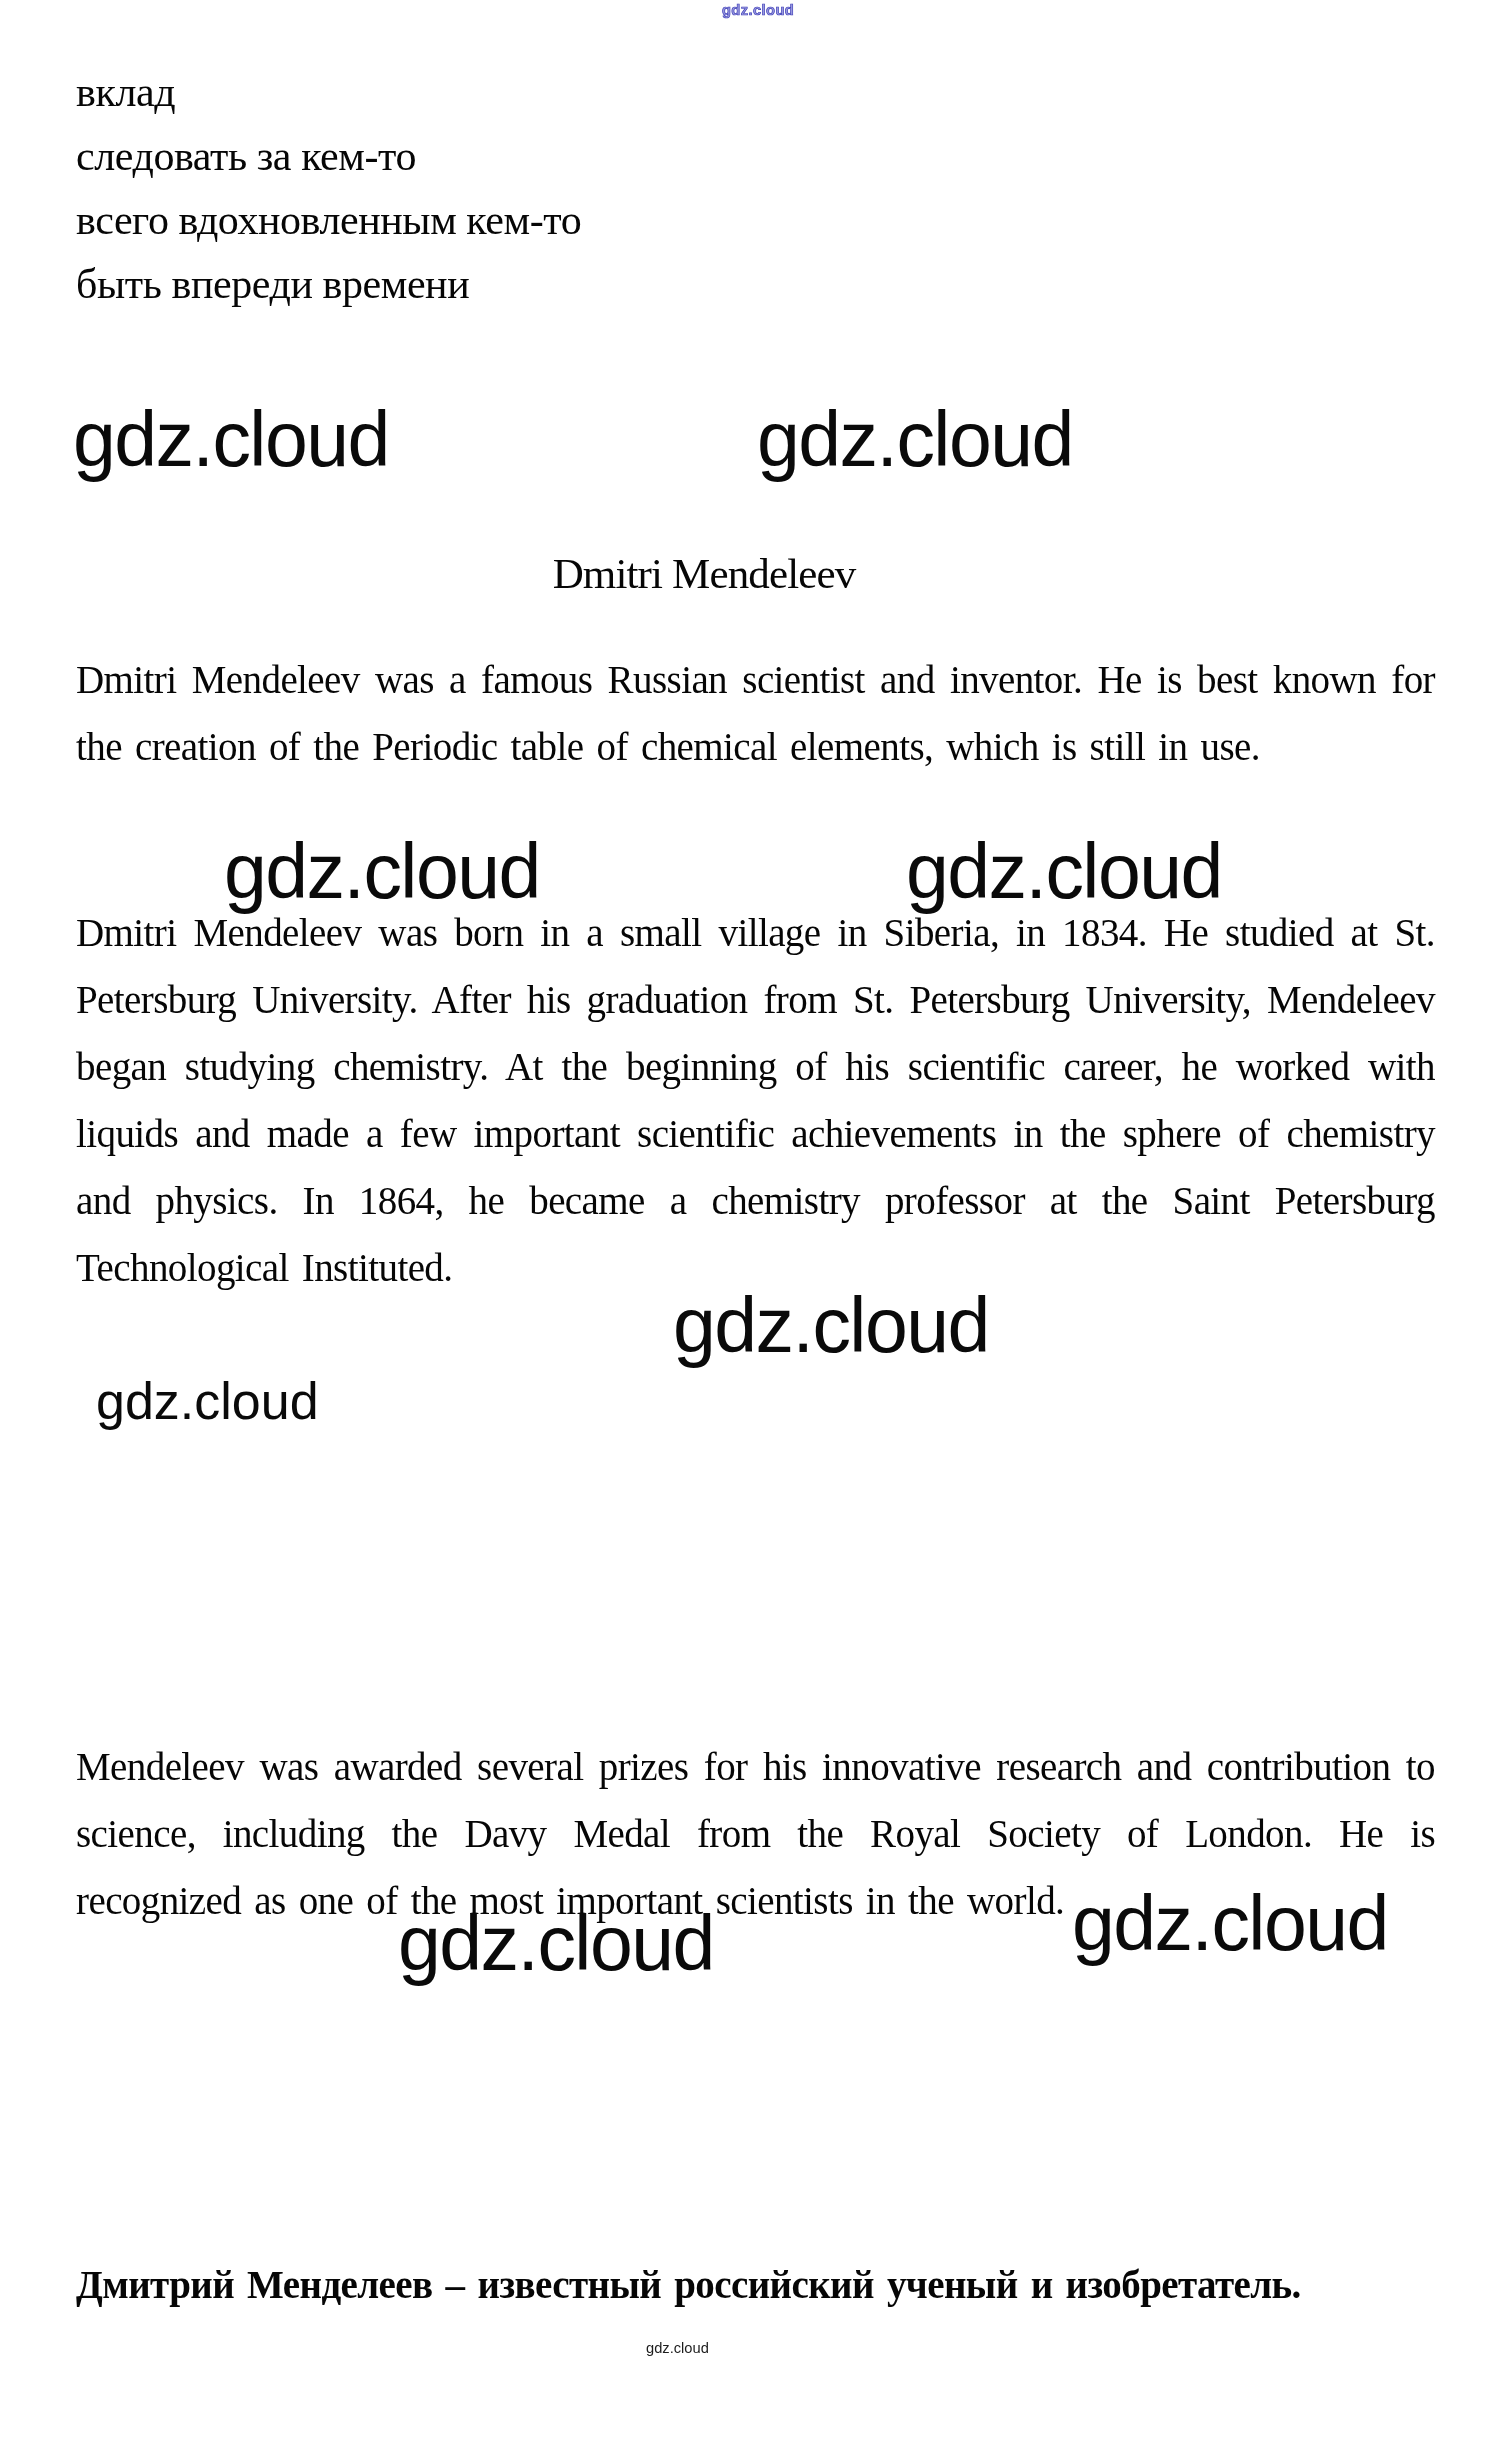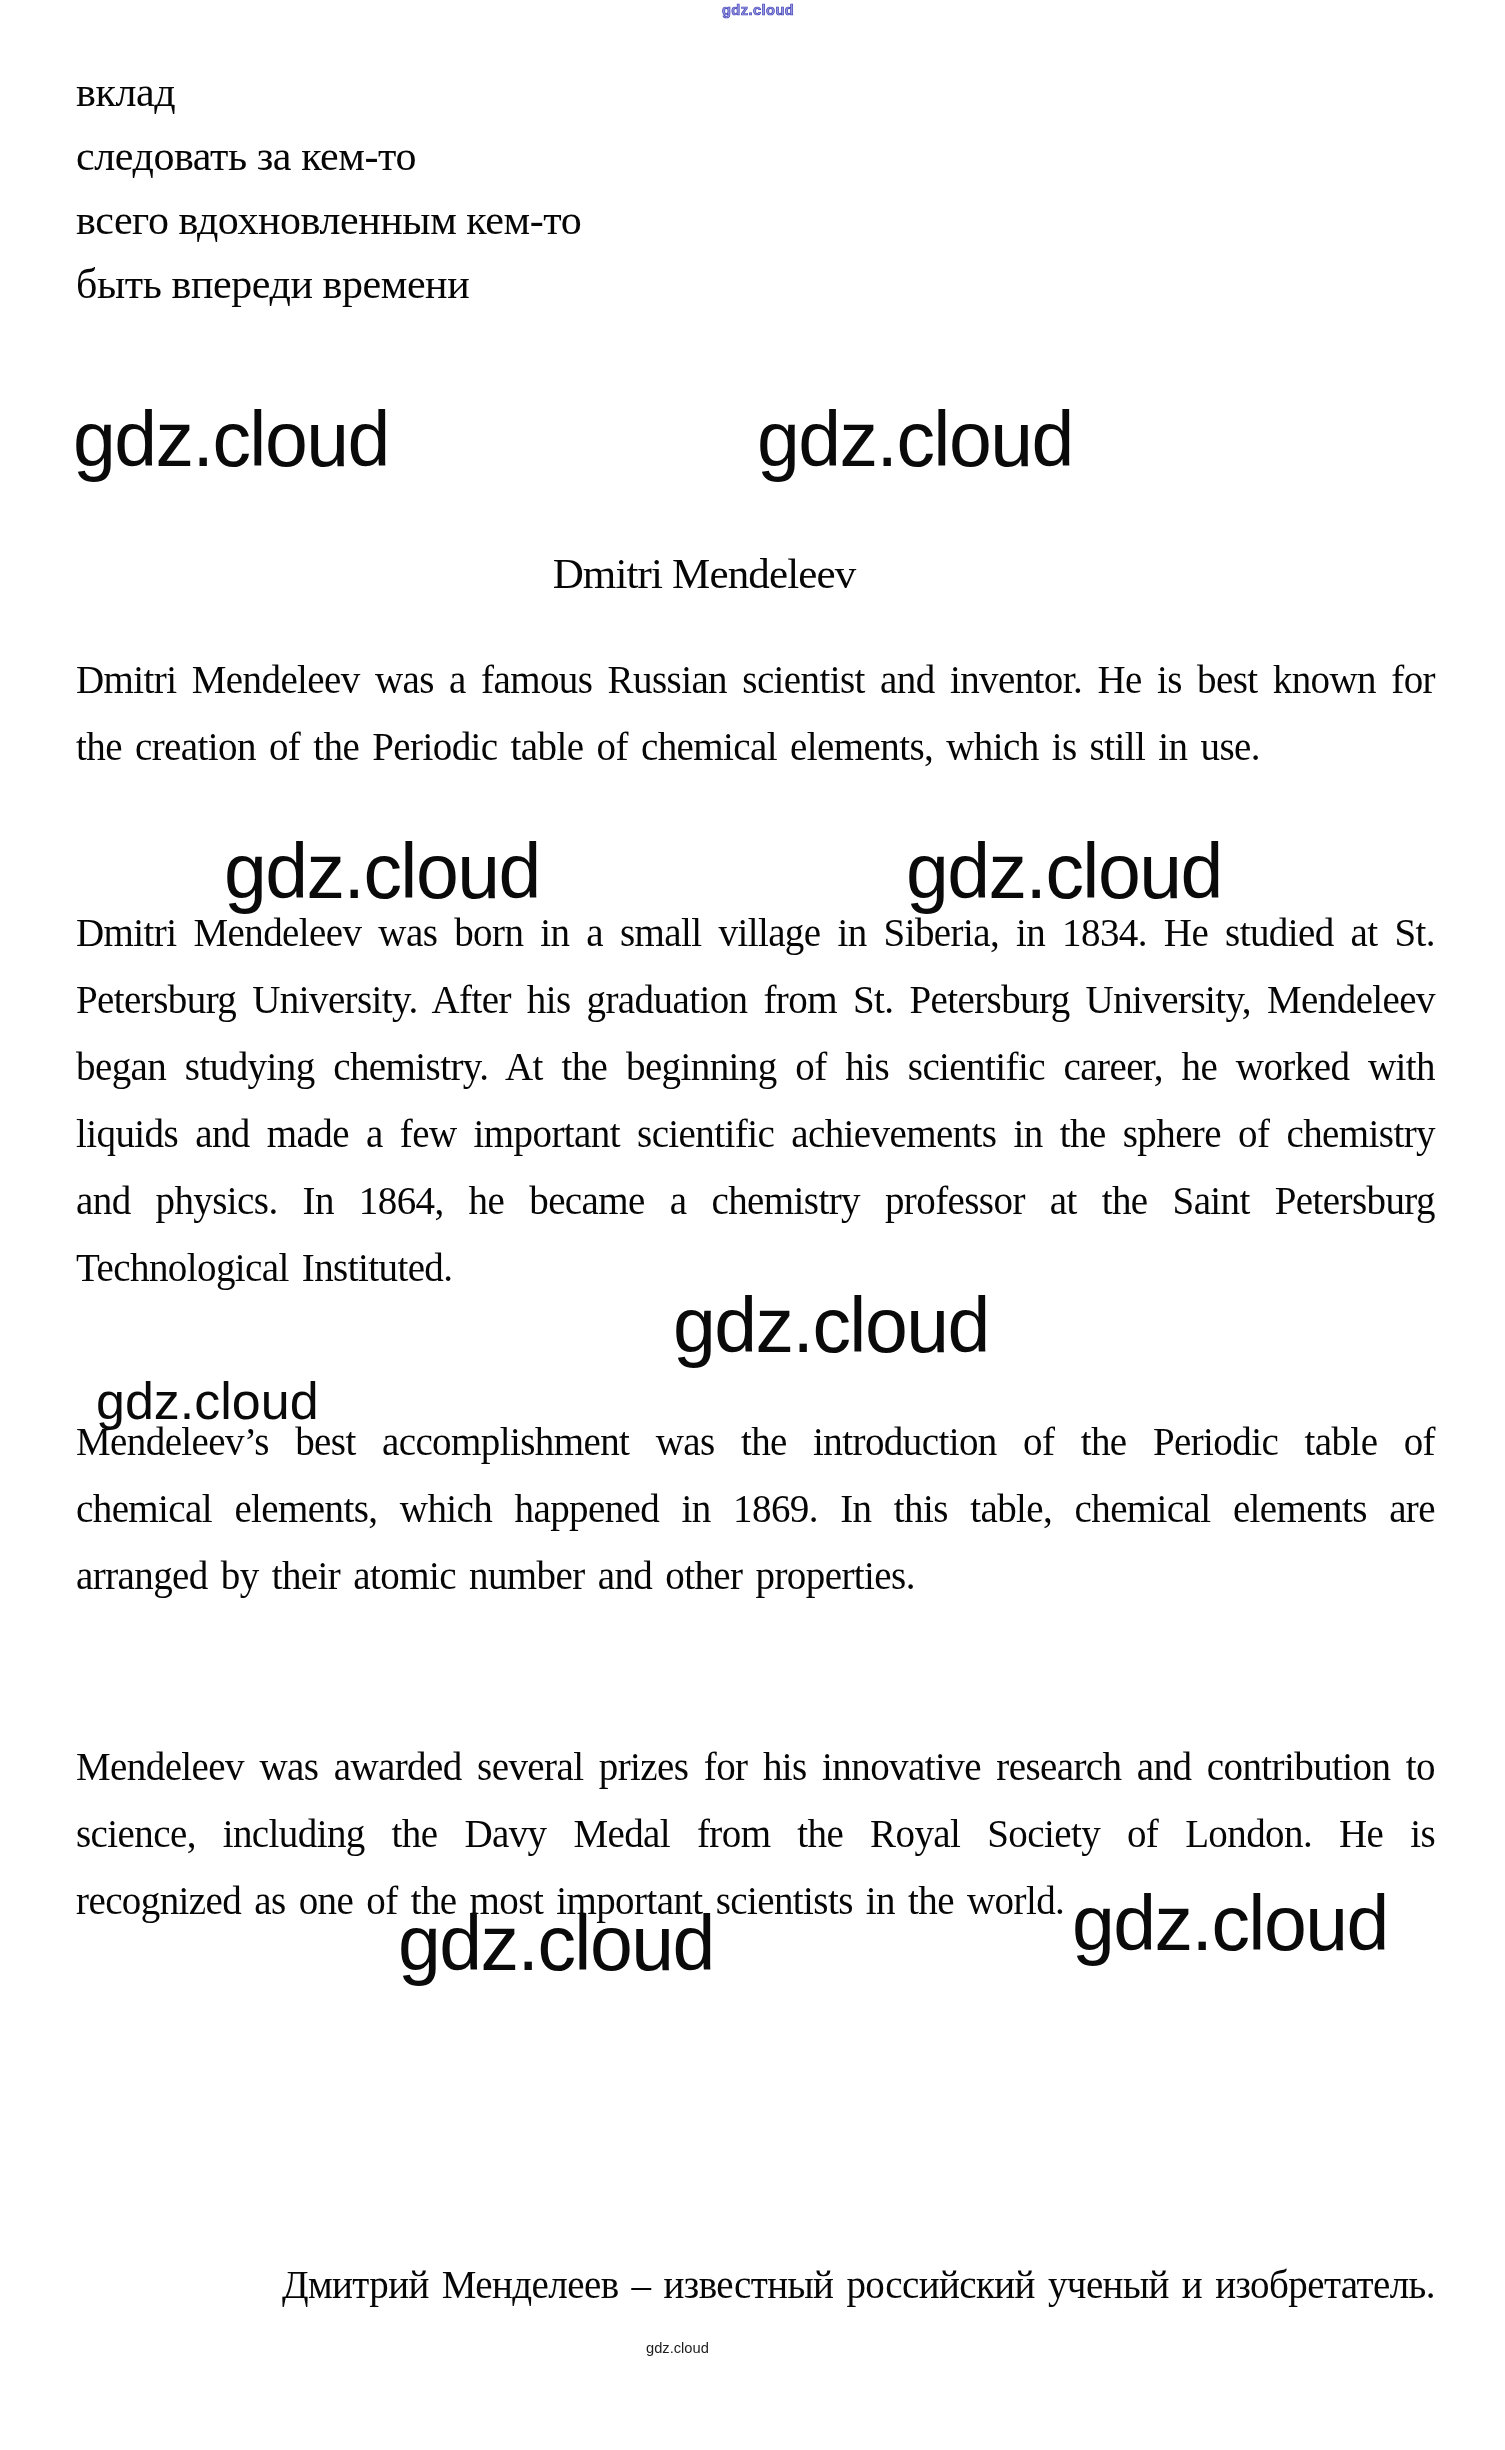--- a/index.html
+++ b/index.html
@@ -44,21 +44,21 @@
     width: 1408px;
     text-align: center;
     font-size: 43px;
     line-height: 46px;
     letter-spacing: -0.02em;
   }
   .title-en { top: 551px; }
   .title-ru { top: 2148px; }
 
   
-  .ru1 { top: 2251px; text-align: right; }
+  .ru1 { top: 2251px; text-align: left; font-weight: bold; }
   .ru2 { top: 2318px; text-align: justify; text-align-last: justify; }
 
   
   .wm {
     font-family: "Liberation Sans", sans-serif;
     color: #0a0a0a;
     line-height: 1;
     white-space: nowrap;
     font-size: 77px;
     letter-spacing: -0.02em;
@@ -108,21 +108,20 @@
   <div class="body-text para1 abs">Dmitri Mendeleev was a famous Russian scientist and inventor. He is best known for the creation of the Periodic table of chemical elements, which is still in use.</div>
 
   <span class="wm wm-b1 abs">gdz.cloud</span>
   <span class="wm wm-b2 abs">gdz.cloud</span>
 
   <div class="body-text para2 abs">Dmitri Mendeleev was born in a small village in Siberia, in 1834. He studied at St. Petersburg University. After his graduation from St. Petersburg University, Mendeleev began studying chemistry. At the beginning of his scientific career, he worked with liquids and made a few important scientific achievements in the sphere of chemistry and physics. In 1864, he became a chemistry professor at the Saint Petersburg Technological Instituted.</div>
 
   <span class="wm wm-d abs">gdz.cloud</span>
   <span class="wm wm-e abs">gdz.cloud</span>
 
-  <div class="body-text para3 abs">Mendeleev’s best accomplishment was the introduction of the Periodic table of chemical elements, which happened in 1869. In this table, chemical elements are arranged by their atomic number and other properties.</div>
 
   <div class="body-text para4 abs">Mendeleev was awarded several prizes for his innovative research and contribution to science, including the Davy Medal from the Royal Society of London. He is recognized as one of the most important scientists in the world.</div>
 
   <span class="wm wm-c1 abs">gdz.cloud</span>
   <span class="wm wm-c2 abs">gdz.cloud</span>
 
 
   <div class="body-text ru1 abs">Дмитрий Менделеев – известный российский ученый и изобретатель.</div>
 
   <span class="wm wm-tiny-bottom abs">gdz.cloud</span>

